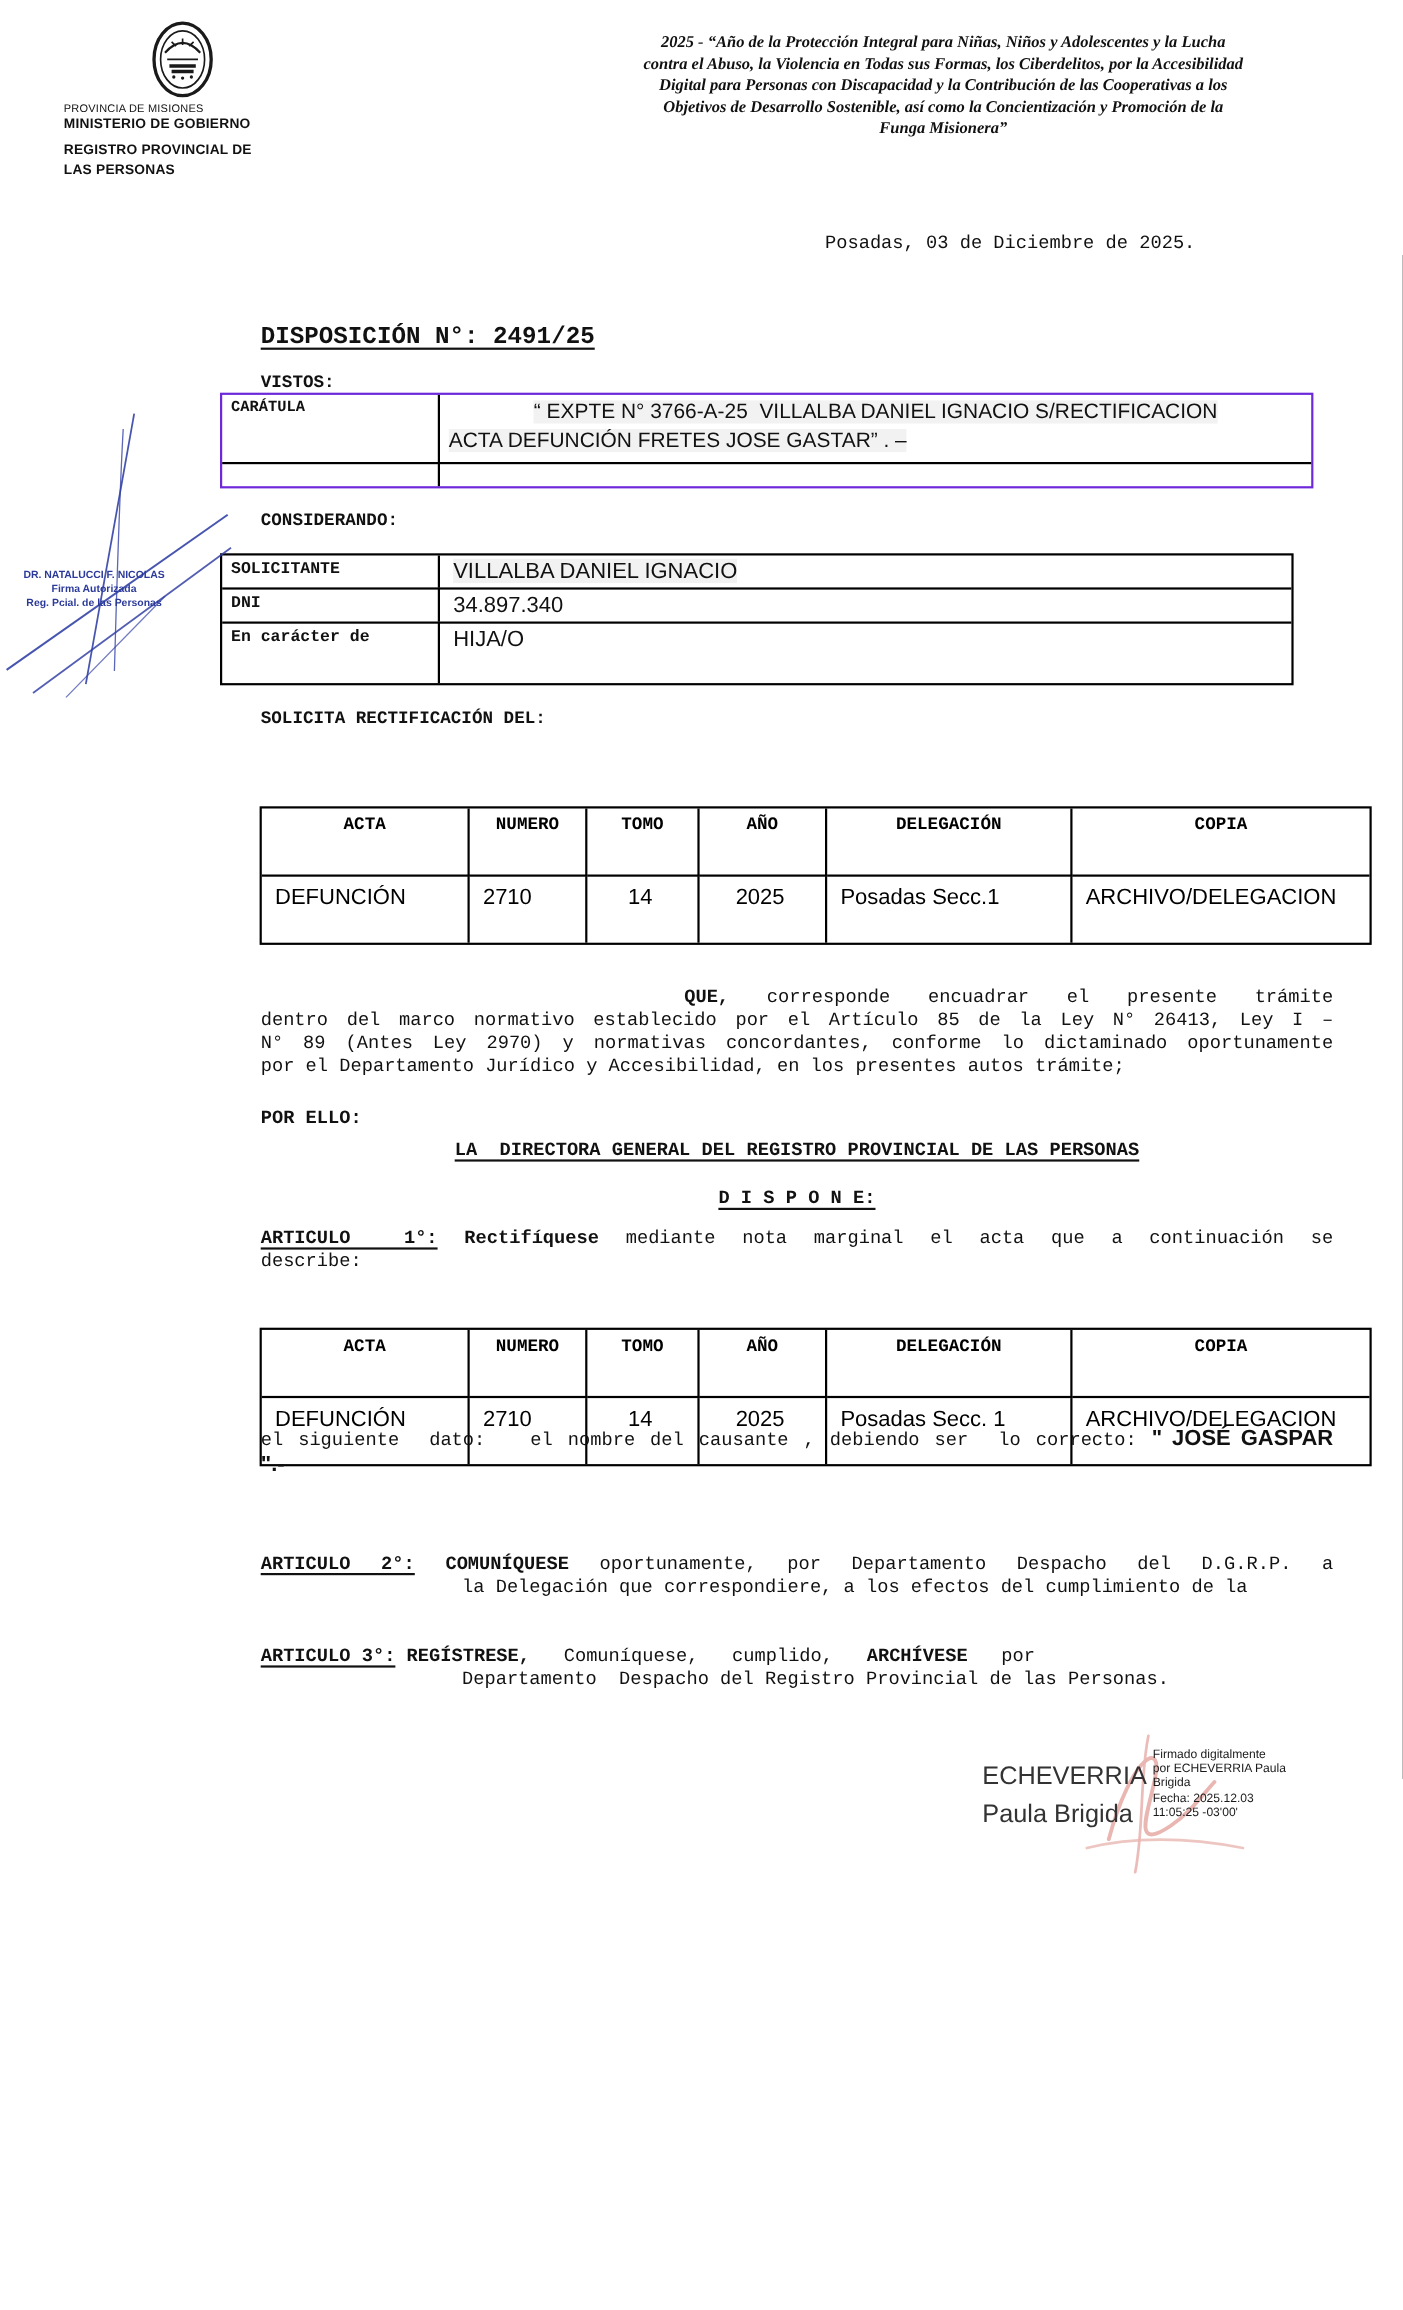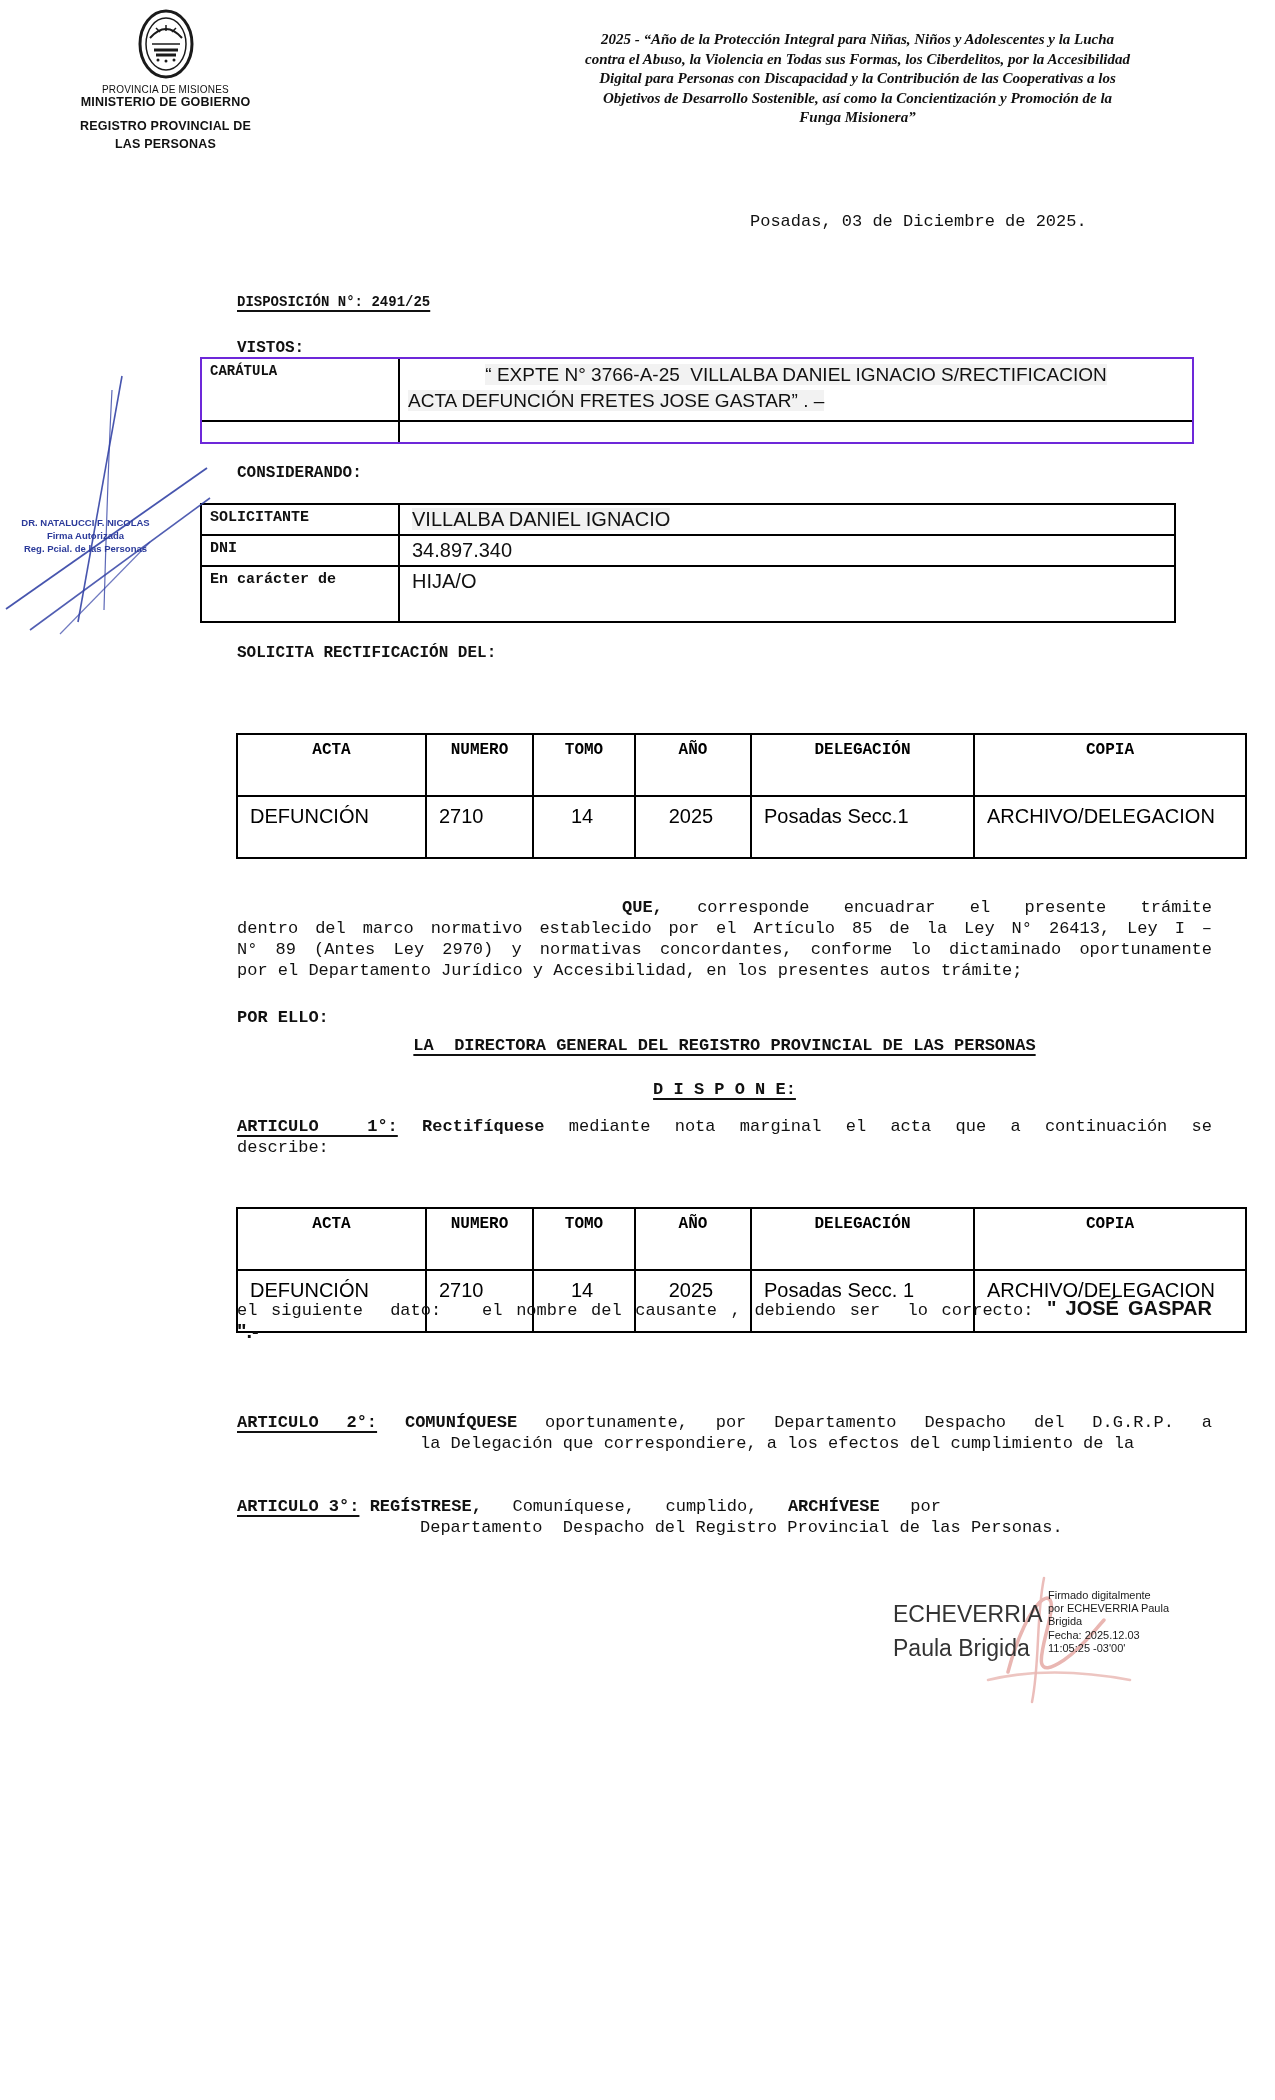--- a/index.html
+++ b/index.html
@@ -7,21 +7,21 @@
   .abs{position:absolute;}
   .mono{font-family:"Liberation Mono","DejaVu Sans Mono",monospace;color:#111;}
   .sans{font-family:"Liberation Sans","DejaVu Sans",sans-serif;color:#111;}
   .serif{font-family:"Liberation Serif","DejaVu Serif",serif;color:#111;}
   .b{font-weight:bold;}
   .u{text-decoration:underline;text-decoration-thickness:2px;text-underline-offset:4px;}
   .pre{white-space:pre-wrap;}
   .hl{background:#f2f2f2;}
   .jline{text-align:justify;text-align-last:justify;}
   
-  .lh-block{left:58px;top:8px;width:215px;text-align:center;}
+  .lh-block{left:58px;top:18px;width:215px;text-align:left;}
   .lh-small{font-size:10px;letter-spacing:.2px;}
   .lh-bold{font-size:12.5px;font-weight:bold;letter-spacing:.2px;}
   .motto{left:540px;top:30px;width:635px;text-align:center;font-size:15px;line-height:19.5px;font-weight:bold;font-style:italic;}
   
   .bodyblock{left:237px;width:975px;font-size:17px;line-height:21px;}
   
   .ctable{left:200px;top:357px;width:990px;border:2px solid #6d28d9;display:grid;grid-template-columns:198px 1fr;}
   .ctable .lbl{border-right:2px solid #000;padding:4px 8px;font-size:14px;font-weight:bold;}
   .ctable .val{padding:3px 8px 6px 8px;font-size:19px;line-height:26px;}
   .ctable .r2{border-top:2px solid #000;height:20px;}
@@ -70,21 +70,21 @@
   <div class="abs motto serif">
     <div>2025 - “Año de la Protección Integral para Niñas, Niños y Adolescentes y la Lucha</div>
     <div>contra el Abuso, la Violencia en Todas sus Formas, los Ciberdelitos, por la Accesibilidad</div>
     <div>Digital para Personas con Discapacidad y la Contribución de las Cooperativas a los</div>
     <div>Objetivos de Desarrollo Sostenible, así como la Concientización y Promoción de la</div>
     <div>Funga Misionera”</div>
   </div>
 
   <div class="abs mono" style="left:750px;top:212px;font-size:17px;">Posadas, 03 de Diciembre de 2025.</div>
 
-  <div class="abs mono b u" style="left:237px;top:294px;font-size:14px;">DISPOSICIÓN N°: 2491/25</div>
+  <div class="abs mono b u" style="left:237px;top:294px;font-size:22px;">DISPOSICIÓN N°: 2491/25</div>
 
   <div class="abs mono b" style="left:237px;top:339px;font-size:16px;">VISTOS:</div>
 
   <div class="abs ctable">
     <div class="lbl mono">CARÁTULA</div>
     <div class="val sans">
       <div style="text-align:center;"><span class="hl pre">“ EXPTE N° 3766-A-25  VILLALBA DANIEL IGNACIO S/RECTIFICACION</span></div>
       <div style="text-align:left;"><span class="hl pre">ACTA DEFUNCIÓN FRETES JOSE GASTAR” . –</span></div>
     </div>
     <div class="r2" style="border-right:2px solid #000;"></div>

